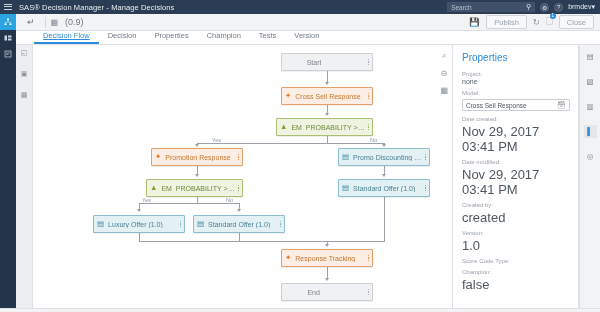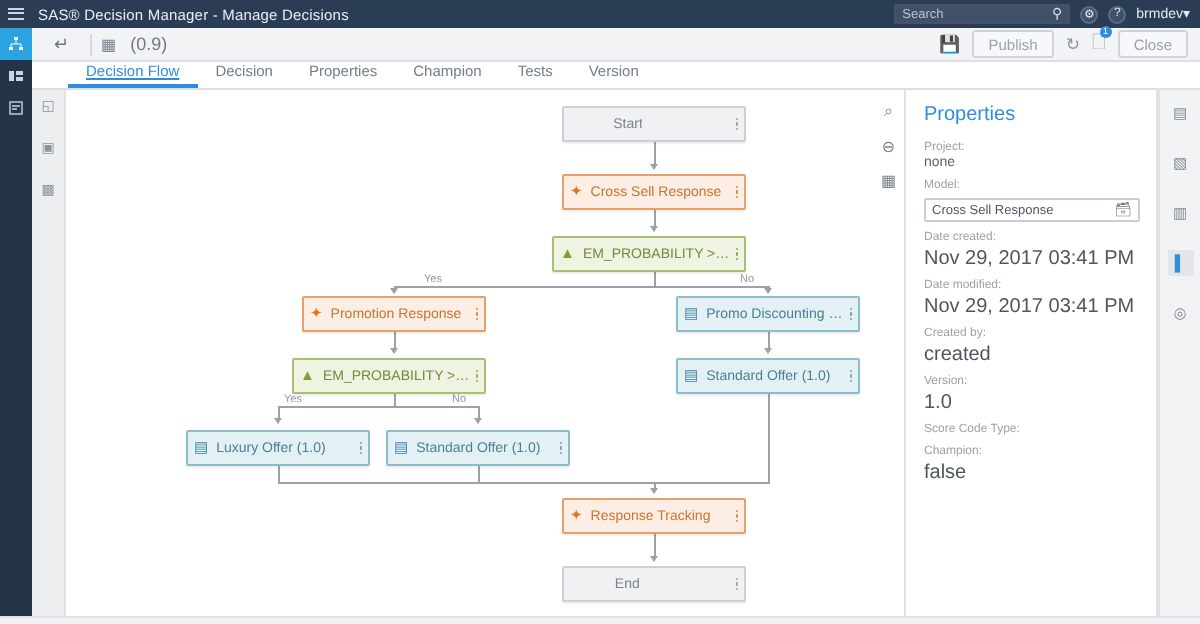--- a/index.html
+++ b/index.html
@@ -152,21 +152,21 @@
   }
   .props-title { font-size: 10px; color: #2f8ddb; margin-bottom: 8px; }
   .p-lab { font-size: 6px; color: #9aa2ab; margin-top: 5px; }
   .p-val { font-size: 7px; color: #5a636d; margin-top: 1px; }
   .p-input {
     margin-top: 3px; height: 12px; border: 1px solid #c9ced4; border-radius: 1px;
     display: flex; align-items: center; padding: 0 3px; font-size: 6.5px; color: #4e575f;
     background: #fff;
   }
   .p-input .pico { margin-left: auto; font-size: 7px; color: #6f7983; }
-  .p-date { font-size: 10px; color: #4e575f; margin-top: 2px; }
+  .p-date { font-size: 13px; color: #4e575f; margin-top: 2px; }
 
   
   .rightrail {
     position: absolute; left: 579px; top: 45px; width: 21px; height: 263px;
     background: #f2f3f5; border-left: 1px solid #dfe1e4;
     display: flex; flex-direction: column; align-items: center; padding-top: 5px; gap: 12px;
   }
   .rr-item { width: 13px; height: 13px; display: flex; align-items: center; justify-content: center;
              font-size: 7.5px; color: #7f8892; }
   .rr-item.active { background: #e4e7ea; color: #2f8ddb; }

